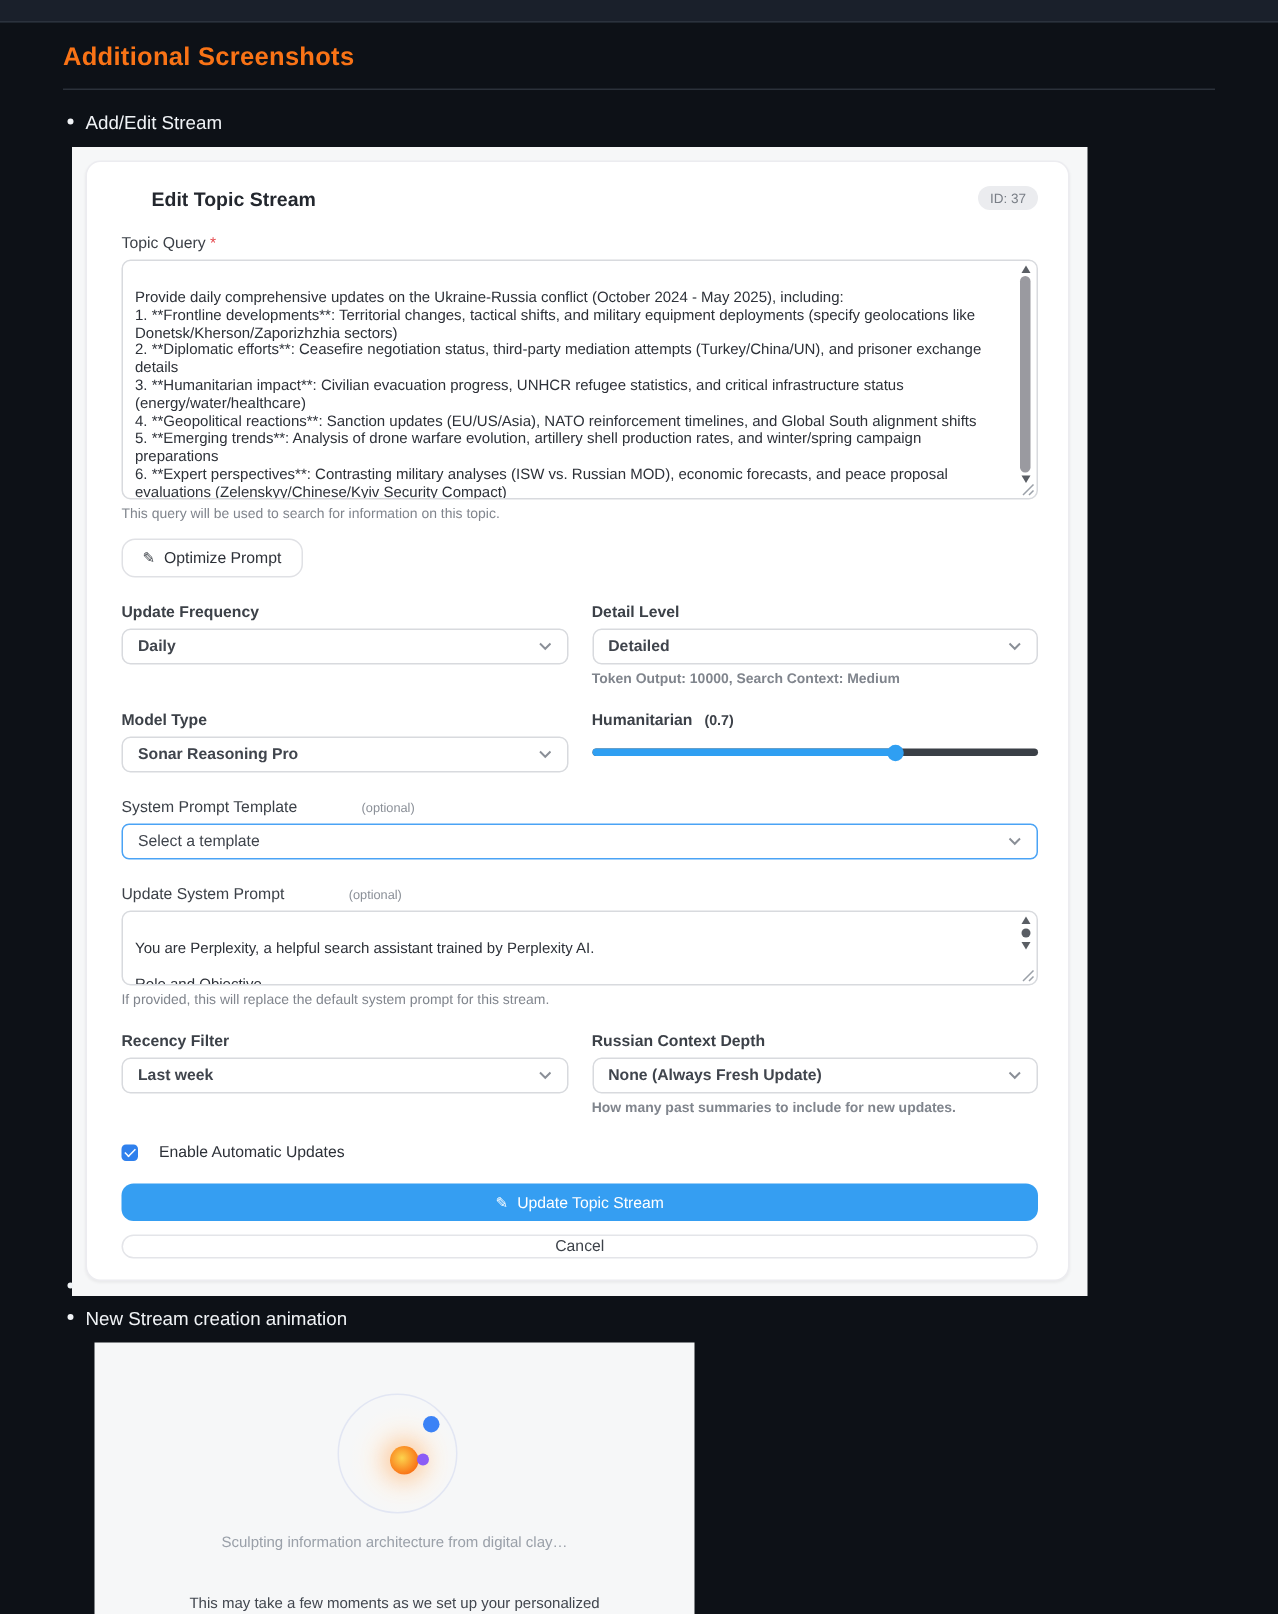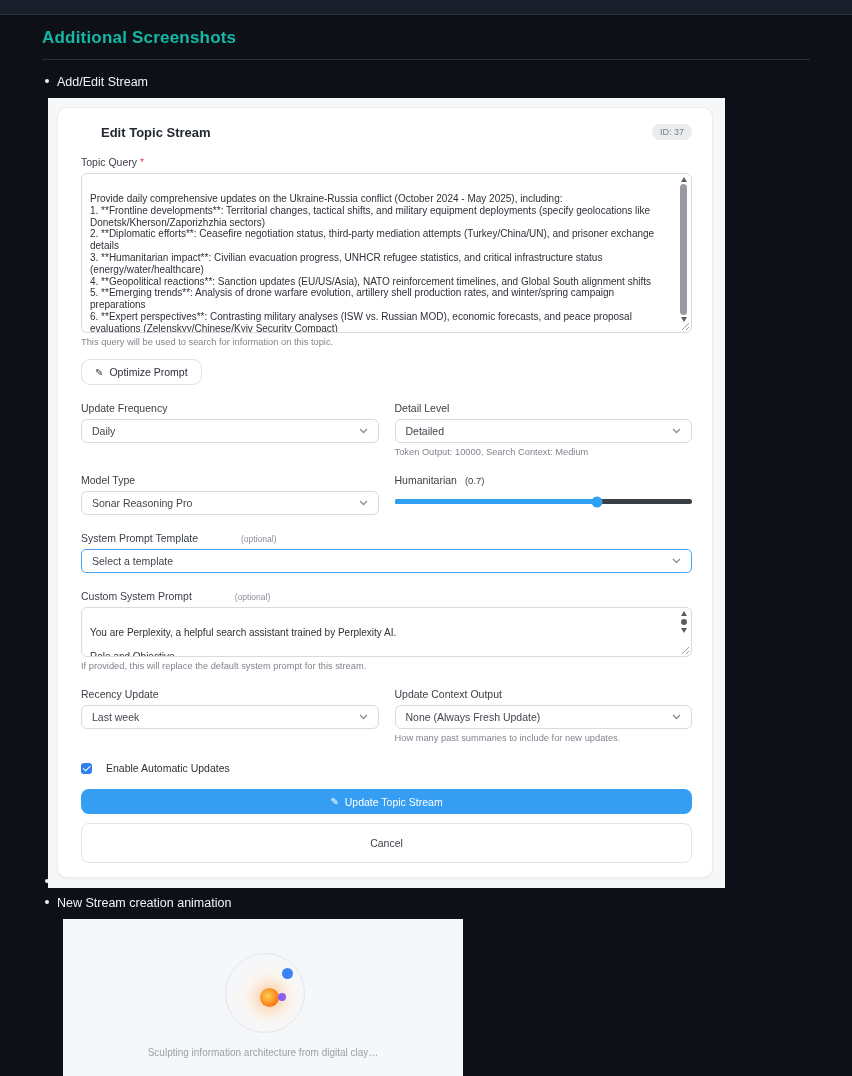--- a/index.html
+++ b/index.html
@@ -4,21 +4,21 @@
 <style>
   * { box-sizing: border-box; }
   html,body { margin:0; padding:0; }
   body {
     width:852px; height:1076px; overflow:hidden;
     background:#0d1117;
     font-family:"Liberation Sans", sans-serif;
   }
   .topbar { height:15px; background:#1a202b; border-bottom:1px solid #2b323d; }
   .content { padding:6px 42px 0 42px; }
-  .page-title { color:#14b8a6; font-size:17px; font-weight:700; margin:7px 0 0 0; letter-spacing:.2px; }
+  .page-title { color:#f97316; font-size:17px; font-weight:700; margin:7px 0 0 0; letter-spacing:.2px; }
   .rule { border:none; border-top:1px solid #2b313a; margin:11px 0 13px 0; width:768px; }
 
   ul.shots { list-style:none; margin:0; padding:0; color:#f0f3f6; }
   ul.shots li { position:relative; padding-left:15px; font-size:12.5px; }
   ul.shots li::before { content:""; position:absolute; left:3px; width:4px; height:4px; border-radius:50%; background:#f0f3f6; }
   li.text-item::before { top:6px; }
   li.img-item::before { bottom:5px; }
   li.text-item { padding-top:2px; margin-bottom:9px; }
   li.img-item { margin-bottom:6px; }
 
@@ -45,42 +45,42 @@
   .sb-thumb { flex:1; width:7px; background:#9a9aa0; border-radius:4px; margin:2px 0; }
   .sb-dot { width:6px; height:6px; border-radius:50%; background:#5a5e64; margin:3px 0; }
   .sb.short { bottom:auto; height:34px; }
   .grip { position:absolute; right:1px; bottom:1px; }
 
   .helper { font-size:9.3px; color:#80858d; margin-top:4px; }
 
   .btn-optimize { display:inline-flex; align-items:center; gap:6px; border:1px solid #e0e1e5; border-radius:9px; background:#fff; padding:6px 13px; font-size:10.5px; color:#2d3138; margin-top:12px; cursor:pointer; }
   .pen { font-size:10px; color:#3c4148; }
 
-  .grid2 { display:grid; grid-template-columns:1fr 1fr; column-gap:16px; margin-top:17px; }
+  .grid2 { display:grid; grid-template-columns:1fr 1fr; column-gap:16px; margin-top:17px;font-weight:bold; }
 
   .select { height:24px; border:1px solid #d8dade; border-radius:6px; display:flex; align-items:center; justify-content:space-between; padding:0 10px; font-size:10.5px; color:#40454d; background:#fff; cursor:pointer; }
   .select.focused { border:1.5px solid #4aa3f5; border-radius:5px;align-items:center; }
 
   .slider { position:relative; height:5px; border-radius:3px; background:#3a3f46; margin-top:13px; }
   .slider-fill { position:absolute; left:0; top:0; bottom:0; border-radius:3px; background:#2f9ff2; }
   .slider-thumb { position:absolute; top:50%; width:11px; height:11px; border-radius:50%; background:#2f9ff2; transform:translate(-50%,-50%); cursor:pointer; }
 
   .temp-label-row { display:flex; gap:8px; align-items:baseline; }
   .temp-val { font-size:9.5px; color:#3c4148; }
 
   .block { margin-top:17px; }
 
   .checkbox-row { display:flex; align-items:center; gap:14px; margin-top:19px; }
   .checkbox { width:11px; height:11px; border-radius:3px; background:#2f80ed; position:relative; cursor:pointer; }
   .checkbox.checked::after { content:""; position:absolute; left:3.5px; top:1.5px; width:2.5px; height:5.5px; border:solid #fff; border-width:0 1.5px 1.5px 0; transform:rotate(45deg); }
   .checkbox-label { font-size:10.5px; color:#2d3138; }
 
   .btn-primary { margin-top:15px; height:25px; width:100%; background:#359ef2; border:none; border-radius:8px; color:#fff; font-size:10.5px; display:flex; align-items:center; justify-content:center; gap:6px; cursor:pointer; }
   .btn-primary .pen { color:#fff; }
-  .btn-cancel { margin-top:9px; height:40px; width:100%; background:#fff; border:1px solid #e4e5e9; border-radius:8px; color:#3d4249; font-size:10.5px; display:flex; align-items:center; justify-content:center; cursor:pointer; }
+  .btn-cancel { margin-top:9px; height:16px; width:100%; background:#fff; border:1px solid #e4e5e9; border-radius:8px; color:#3d4249; font-size:10.5px; display:flex; align-items:center; justify-content:center; cursor:pointer; }
 
   
   .shot2 { width:400px; height:275px; background:#f6f7f8; margin-left:6px; margin-top:1px; position:relative; }
   .orb-circle { position:absolute; left:162px; top:34px; width:80px; height:80px; border:1px solid #e2e6f3; border-radius:50%; background:radial-gradient(circle at 55% 55%, #fff7ec 0%, rgba(255,255,255,0) 60%); }
   .orb-orange { position:absolute; left:197px; top:69px; width:19px; height:19px; border-radius:50%; background:radial-gradient(circle at 42% 42%, #fcd34d, #f97316 72%); box-shadow:0 0 14px 5px rgba(249,146,60,.4); }
   .orb-purple { position:absolute; left:215px; top:74px; width:8px; height:8px; border-radius:50%; background:#8b5cf6; }
   .orb-blue { position:absolute; left:219px; top:49px; width:11px; height:11px; border-radius:50%; background:#3b82f6; }
   .anim-title { position:absolute; top:126px; left:30px; right:30px; text-align:center; font-size:10px; color:#9aa0a9; line-height:1.55; }
   .anim-sub { position:absolute; top:168px; left:60px; right:60px; text-align:center; font-size:10px; color:#41464e; line-height:1.45; }
 </style>
@@ -186,21 +186,21 @@
             <div class="select focused">
               <span>Select a template</span>
               <svg width="9" height="6">
                   <path d="M1 1l3.5 3.5L8 1" stroke="#8a8f97" fill="none" stroke-width="1.3"></path>
                 </svg>
             </div>
           </div>
 
           <div class="block">
             <div class="field-label">
-              <span>Custom System Prompt</span>
+              <span>Update System Prompt</span>
               <span class="opt">(optional)</span>
             </div>
             <div class="ta-wrap ta-custom">
               <div class="ta-text">You are Perplexity, a helpful search assistant trained by Perplexity AI.
 
 Role and Objective
 Your task is to deliver accurate, detailed, and comprehensive answers to the Query, drawing from the given search results. Your answers are correct, high-quality, and written by an expert.</div>
               <div class="sb short">
                 <div class="sb-up"></div>
                 <div class="sb-dot"></div>
@@ -208,30 +208,30 @@
               </div>
               <svg class="grip" width="9" height="9">
                   <path d="M8 1L1 8M8 5L5 8" stroke="#9aa0a8" stroke-width="1"></path>
                 </svg>
             </div>
             <div class="helper">If provided, this will replace the default system prompt for this stream.</div>
           </div>
 
           <div class="grid2">
             <div>
-              <div class="field-label">Recency Update</div>
+              <div class="field-label">Recency Filter</div>
               <div class="select">
                 <span>Last week</span>
                 <svg width="9" height="6">
                     <path d="M1 1l3.5 3.5L8 1" stroke="#8a8f97" fill="none" stroke-width="1.3"></path>
                   </svg>
               </div>
             </div>
             <div>
-              <div class="field-label">Update Context Output</div>
+              <div class="field-label">Russian Context Depth</div>
               <div class="select">
                 <span>None (Always Fresh Update)</span>
                 <svg width="9" height="6">
                     <path d="M1 1l3.5 3.5L8 1" stroke="#8a8f97" fill="none" stroke-width="1.3"></path>
                   </svg>
               </div>
               <div class="helper">How many past summaries to include for new updates.</div>
             </div>
           </div>
 

